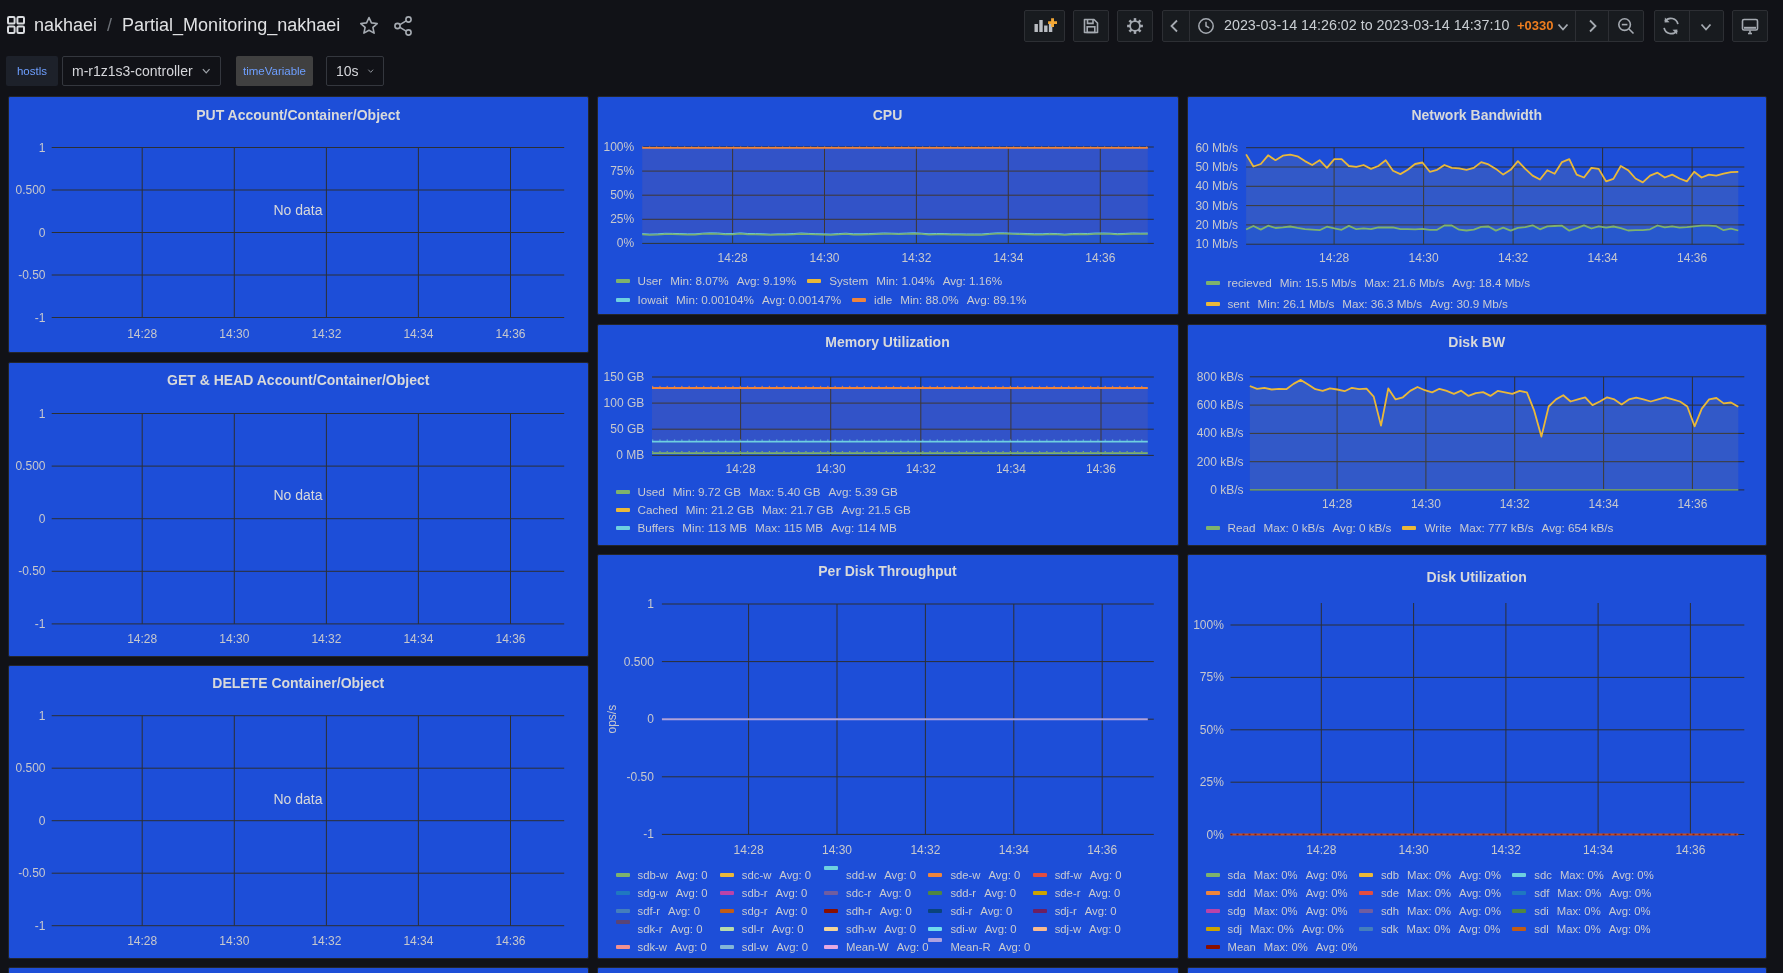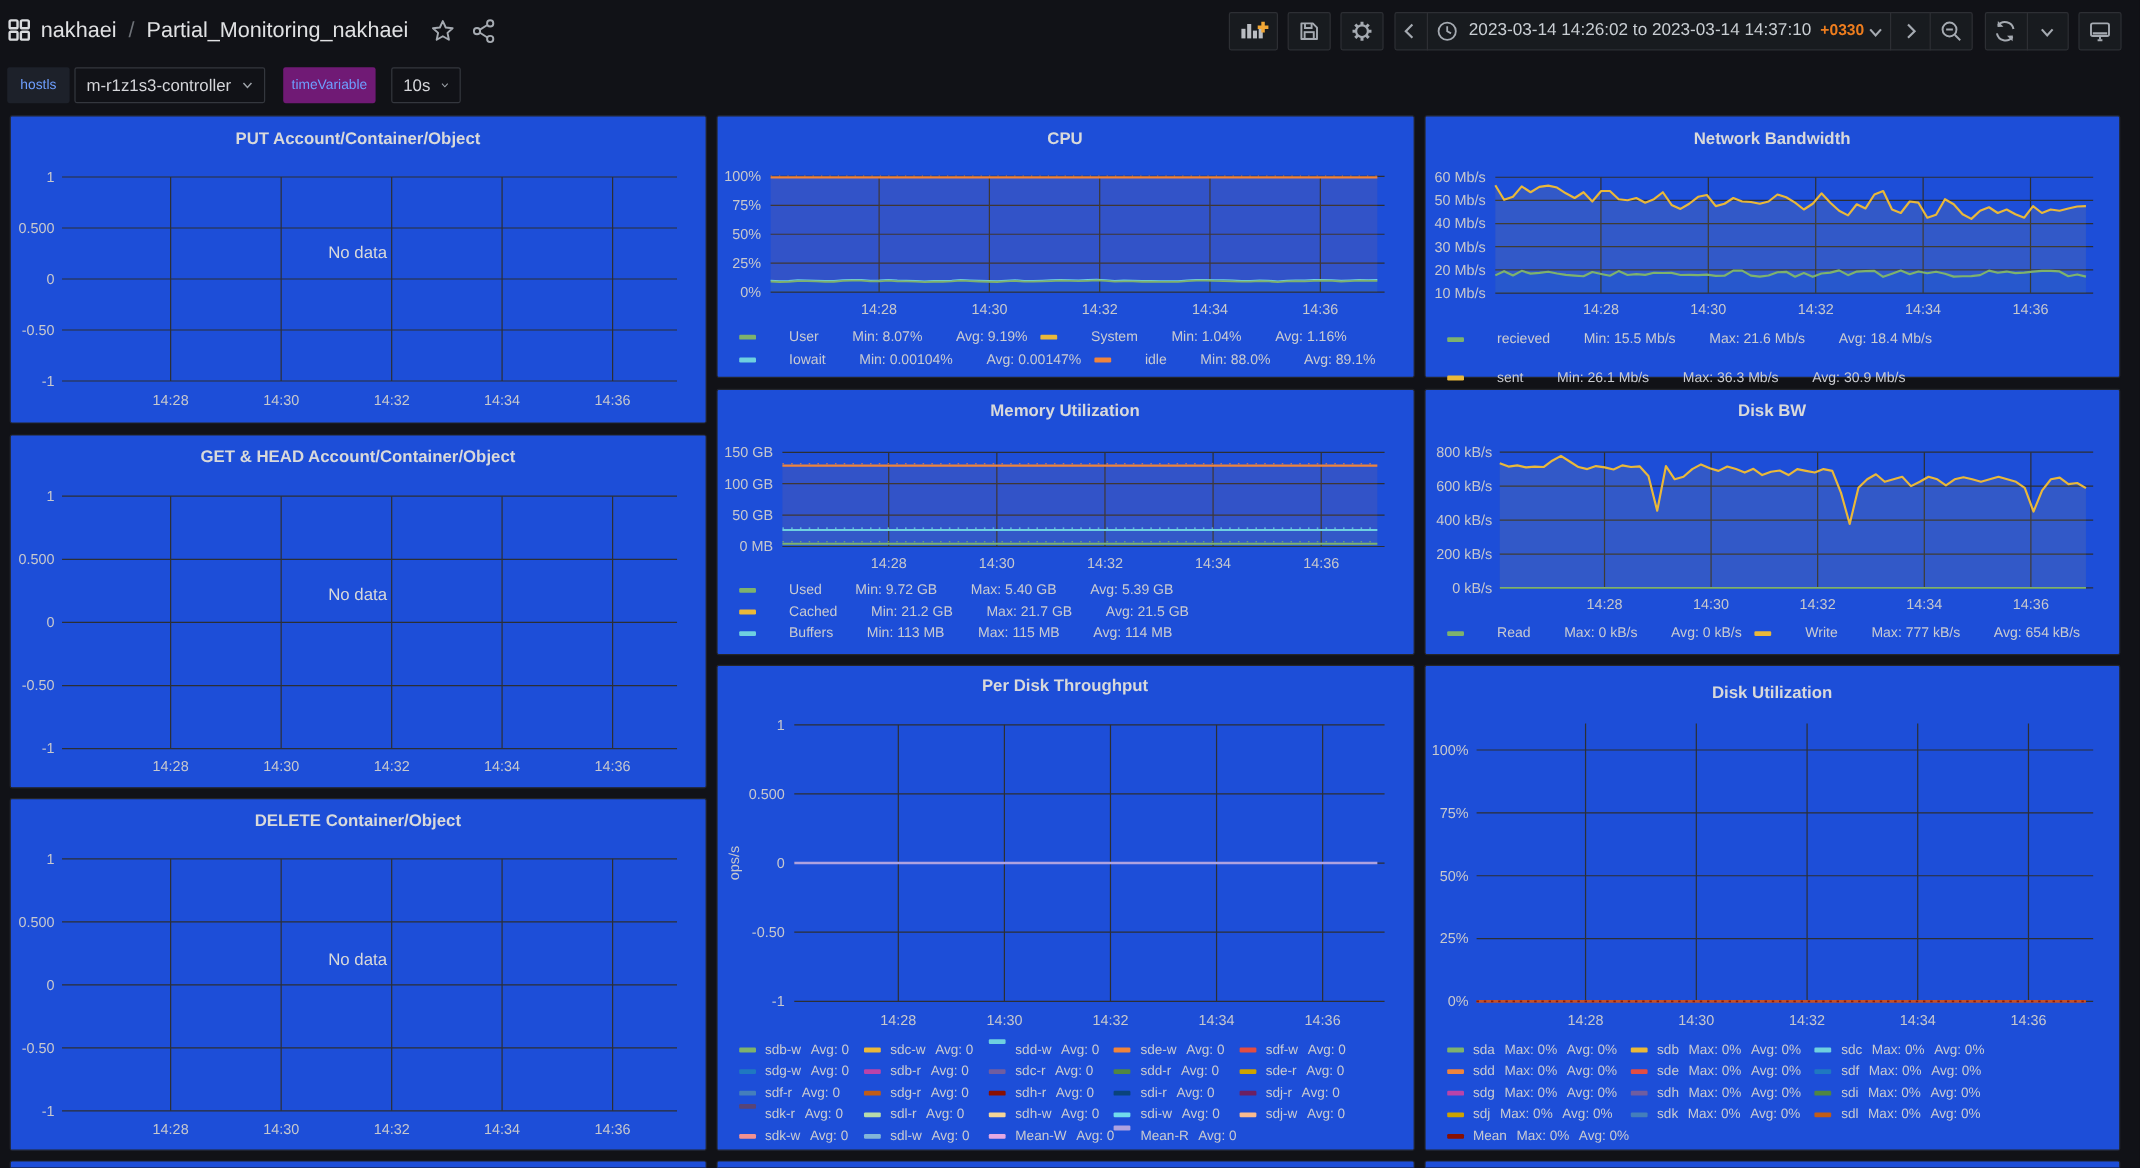--- a/index.html
+++ b/index.html
@@ -1,21 +1,21 @@
 <!DOCTYPE html>
 <html><head><meta charset="utf-8"><style>
 html,body{margin:0;padding:0;background:#111217;}
 *{box-sizing:border-box;}
 body{font-family:"Liberation Sans",sans-serif;width:1783px;height:973px;overflow:hidden;position:relative;}
 .panel{position:absolute;background:#1d4ed8;border:1px solid #23252b;border-radius:2px;}
 .ptitle{position:absolute;left:0;right:0;text-align:center;font-size:14px;font-weight:600;color:#d8d9da;}
 .nodata{position:absolute;font-size:14px;color:#d8d9da;width:60px;text-align:center;}
 svg{position:absolute;left:0;top:0;}
 .legend{position:absolute;display:flex;flex-wrap:nowrap;white-space:nowrap;color:#c9cbd1;font-size:11.7px;line-height:18px;}
-.li{display:inline-flex;align-items:center;white-space:nowrap;gap:20px;}
+.li{display:inline-flex;align-items:center;white-space:nowrap;}
 .chip{display:inline-block;width:14px;height:4px;border-radius:1px;margin-right:8px;flex:none;}
 .ls{margin-right:8px;white-space:nowrap;}
 .toolbtn{position:absolute;background:#181b1f;border:1px solid #2d2f34;border-radius:2px;top:10px;height:32px;}
 </style></head><body>
 <svg width="40" height="40" style="left:4px;top:12px" viewBox="0 0 40 40">
 <g fill="none" stroke="#d9dbde" stroke-width="2">
 <rect x="4" y="5" width="6.6" height="6.6" rx="1.2"></rect>
       <rect x="13.4" y="5" width="6.6" height="6.6" rx="1.2"></rect>
 <rect x="4" y="14.4" width="6.6" height="6.6" rx="1.2"></rect>
       <rect x="13.4" y="14.4" width="6.6" height="6.6" rx="1.2"></rect>
@@ -116,21 +116,21 @@
 <rect x="2.5" y="3.5" width="15" height="10.5" rx="1.5"></rect>
       <path d="M4 11.8 h12" stroke-width="2"></path>
       <path d="M8 17.5 h4"></path>
       <path d="M10 14.5 v2.5"></path>
     </g>
   </svg>
 <div style="position:absolute;left:6px;top:56px;width:52px;height:30px;background:#1d212a;border-radius:2px;display:flex;align-items:center;justify-content:center;color:#6e9fff;font-size:11.5px;font-weight:500;">hostls</div>
 <div style="position:absolute;left:62px;top:56px;width:159px;height:30px;background:#111217;border:1px solid #34373e;border-radius:2px;display:flex;align-items:center;justify-content:space-between;padding:0 9px;color:#d5d6da;font-size:14px;white-space:nowrap;">m-r1z1s3-controller<svg width="12" height="12" viewBox="0 0 14 14" style="position:static;margin-left:8px">
       <path d="M2.5 4.5 L7 9.5 L11.5 4.5" fill="none" stroke="#9da2a8" stroke-width="1.7"></path>
     </svg></div>
-<div style="position:absolute;left:236px;top:56px;width:77px;height:30px;background:#701a75;border-radius:2px;display:flex;align-items:center;justify-content:center;color:#6e9fff;font-size:11.5px;font-weight:500;">timeVariable</div>
+<div style="position:absolute;left:236px;top:56px;width:77px;height:30px;background:#404040;border-radius:2px;display:flex;align-items:center;justify-content:center;color:#6e9fff;font-size:11.5px;font-weight:500;">timeVariable</div>
 <div style="position:absolute;left:326px;top:56px;width:58px;height:30px;background:#111217;border:1px solid #34373e;border-radius:2px;display:flex;align-items:center;justify-content:space-between;padding:0 9px;color:#d5d6da;font-size:14px;white-space:nowrap;">10s<svg width="12" height="12" viewBox="0 0 14 14" style="position:static;margin-left:8px">
       <path d="M2.5 4.5 L7 9.5 L11.5 4.5" fill="none" stroke="#9da2a8" stroke-width="1.7"></path>
     </svg></div>
 <div class="panel" style="left:8px;top:96px;width:580.5px;height:256.5px;">
     <div class="ptitle" style="top:9.5px">PUT Account/Container/Object</div>
     <svg width="580.5" height="256.5" viewBox="0 0 580.5 256.5">
       <line x1="133.2" y1="50.5" x2="133.2" y2="220.5" stroke="#2c2f34" stroke-width="1"></line>
       <line x1="225.3" y1="50.5" x2="225.3" y2="220.5" stroke="#2c2f34" stroke-width="1"></line>
       <line x1="317.4" y1="50.5" x2="317.4" y2="220.5" stroke="#2c2f34" stroke-width="1"></line>
       <line x1="409.4" y1="50.5" x2="409.4" y2="220.5" stroke="#2c2f34" stroke-width="1"></line>
@@ -504,21 +504,21 @@
     </svg>
     <div class="legend" style="left:18px;top:176.8px;">
       <span class="li">
         <span class="chip" style="background:#7EB26D"></span>
         <span class="ls">recieved</span>
         <span class="ls">Min: 15.5 Mb/s</span>
         <span class="ls">Max: 21.6 Mb/s</span>
         <span class="ls">Avg: 18.4 Mb/s</span>
       </span>
     </div>
-    <div class="legend" style="left:18px;top:209px;">
+    <div class="legend" style="left:18px;top:198px;">
       <span class="li">
         <span class="chip" style="background:#EAB839"></span>
         <span class="ls">sent</span>
         <span class="ls">Min: 26.1 Mb/s</span>
         <span class="ls">Max: 36.3 Mb/s</span>
         <span class="ls">Avg: 30.9 Mb/s</span>
       </span>
     </div>
   </div>
 <div class="panel" style="left:1186.5px;top:323.5px;width:580.5px;height:222.5px;">

